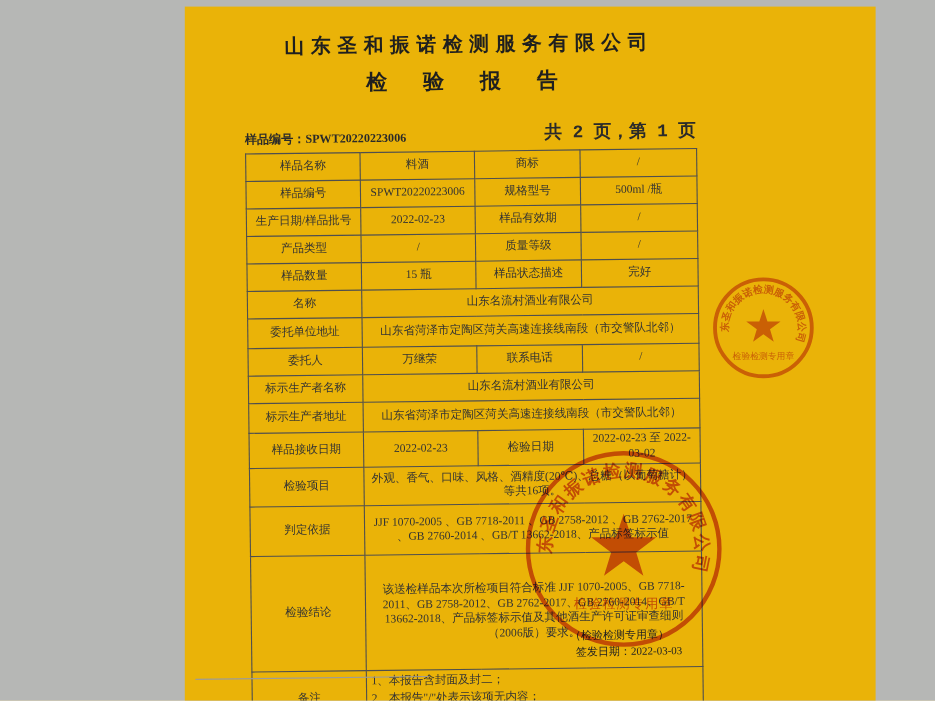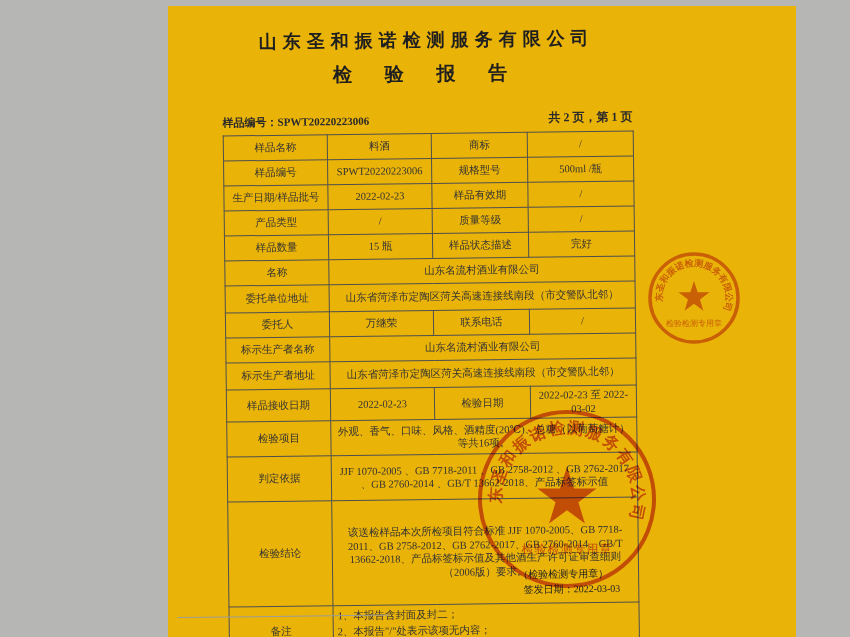--- a/index.html
+++ b/index.html
@@ -28,21 +28,21 @@
   .report-title{
     margin-top:9px;text-align:center;
     font-size:19px;font-weight:bold;letter-spacing:14px;color:#1f1f1f;
   }
   .doc{width:410px;margin:14px auto 0 auto;position:relative;}
   .report-no-row{
     display:flex;justify-content:space-between;align-items:flex-end;
     font-size:11px;font-weight:bold;color:#2a2a2a;
   }
   .report-no-left{white-space:nowrap;}
-  .pagination{white-space:nowrap;padding-top:10px;font-size:12px;}
+  .pagination{white-space:nowrap;padding-top:10px;font-size:16px;font-family:Liberation Mono, monospace;}
   table.report{
     margin-top:5px;border-collapse:collapse;table-layout:fixed;width:410px;
     font-size:10.5px;color:#333;
   }
   table.report td{
     border:1px solid #4f4f4f;
     padding:2px 4px;text-align:center;vertical-align:middle;
     line-height:1.3;overflow:hidden;
   }
   td.lbl{font-weight:normal;}

